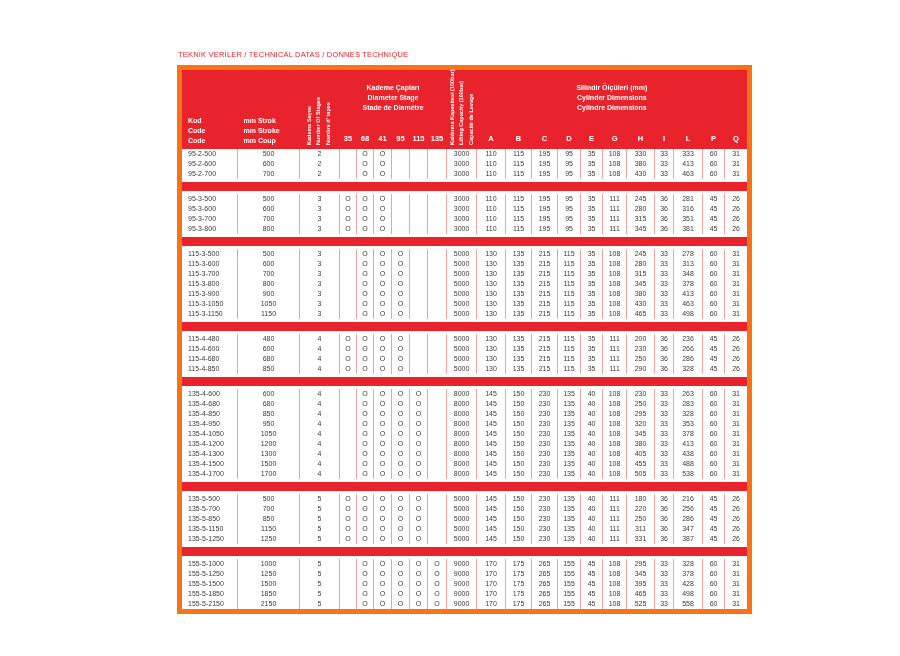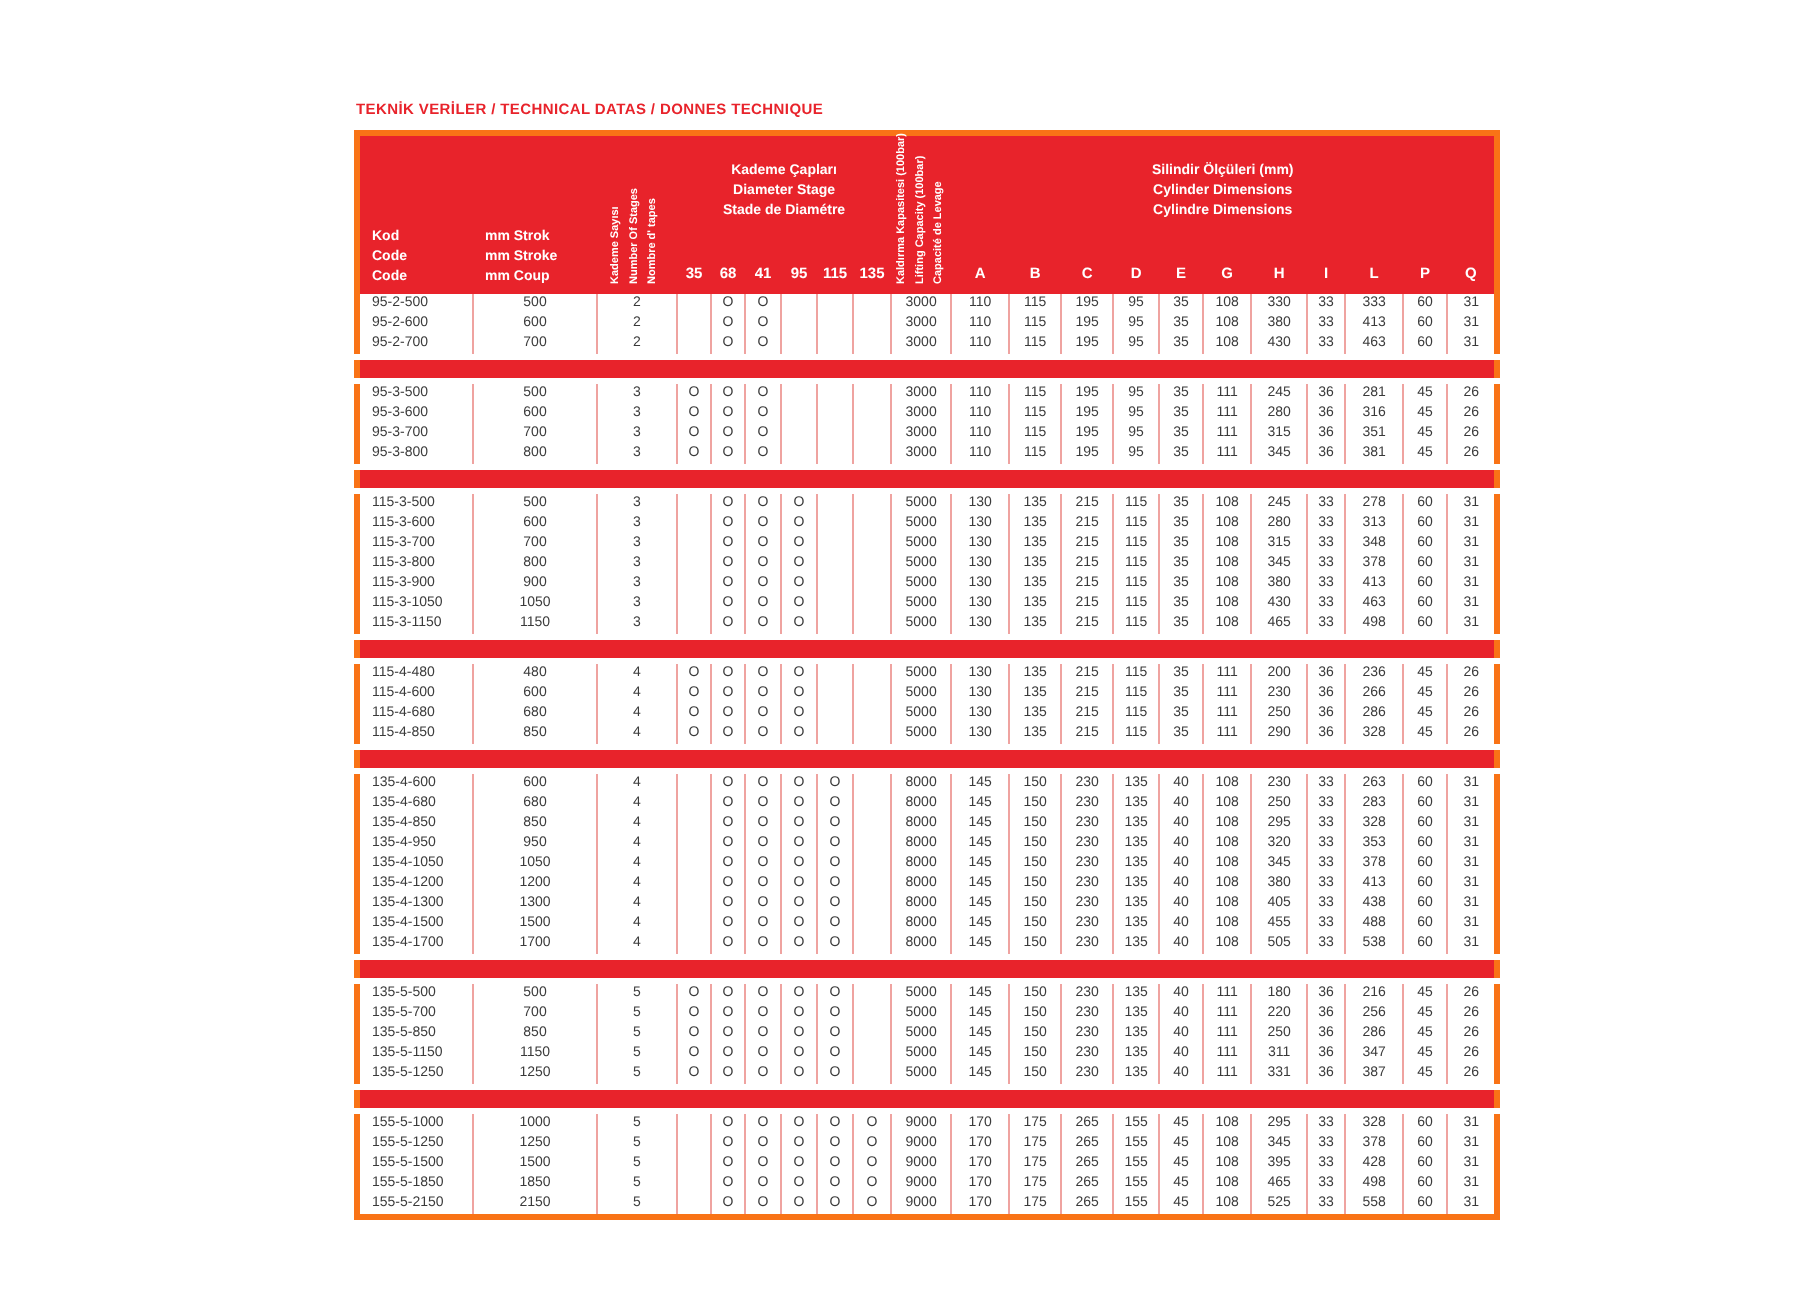--- a/index.html
+++ b/index.html
@@ -2,26 +2,26 @@
 <html><head>
 <meta charset="utf-8">
 <style>
   html,body{margin:0;padding:0;}
   body{
     width:900px;height:656px;background:#ffffff;position:relative;overflow:hidden;
     font-family:"Liberation Sans", sans-serif;
   }
   .sheet{position:absolute;left:177px;top:50px;width:570px;}
   .title{
-    color:#e8232b;font-size:7.5px;font-weight:bold;letter-spacing:.2px;
+    color:#e8232b;font-size:7.5px;font-weight:normal;letter-spacing:.2px;
     margin:0 0 6px 1px;white-space:nowrap;
   }
   table.tech{
     border-collapse:collapse;table-layout:fixed;width:570px;
-    border:3px solid #f97316;
+    border:5px solid #f97316;
   }
   
   thead th{
     background:#e8232b;color:#fff;font-weight:bold;padding:0;margin:0;
     vertical-align:middle;text-align:center;
   }
   tr.h1 th{height:58px;}
   tr.h2 th{height:21px;font-size:7.5px;}
   th.codehead,th.strokehead{vertical-align:bottom;text-align:left;}
   th.codehead .lines,th.strokehead .lines{padding:0 0 3px 6px;}

